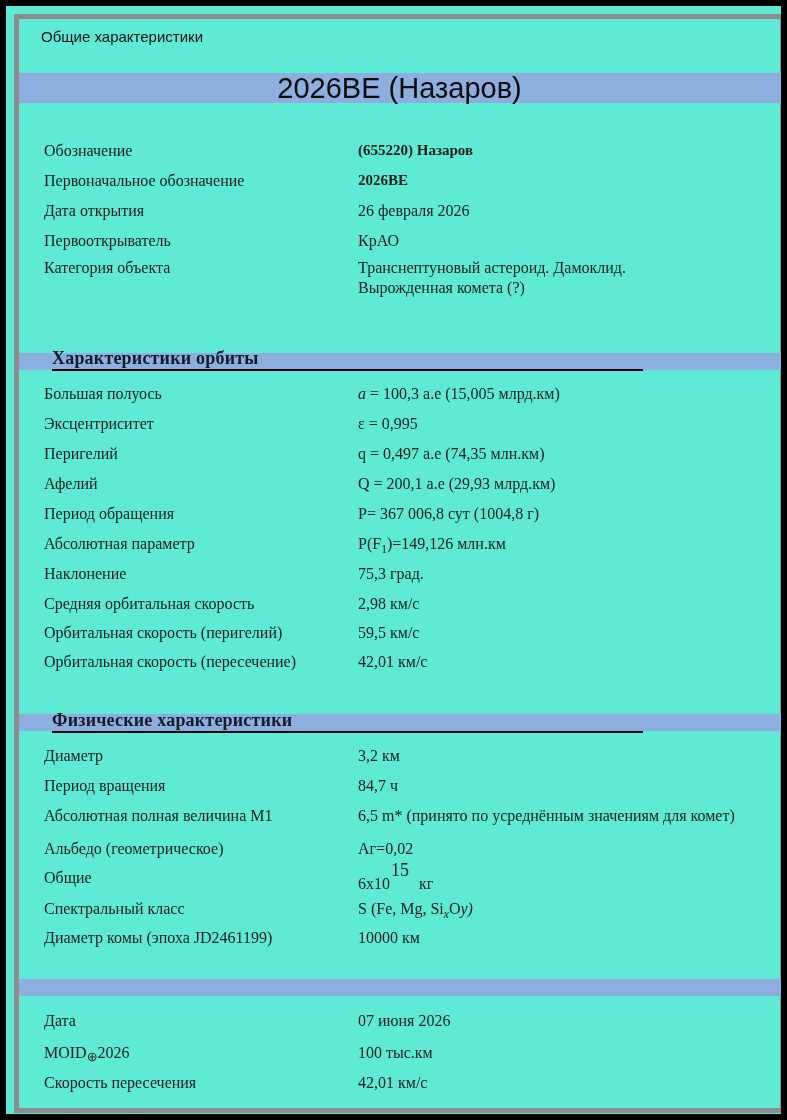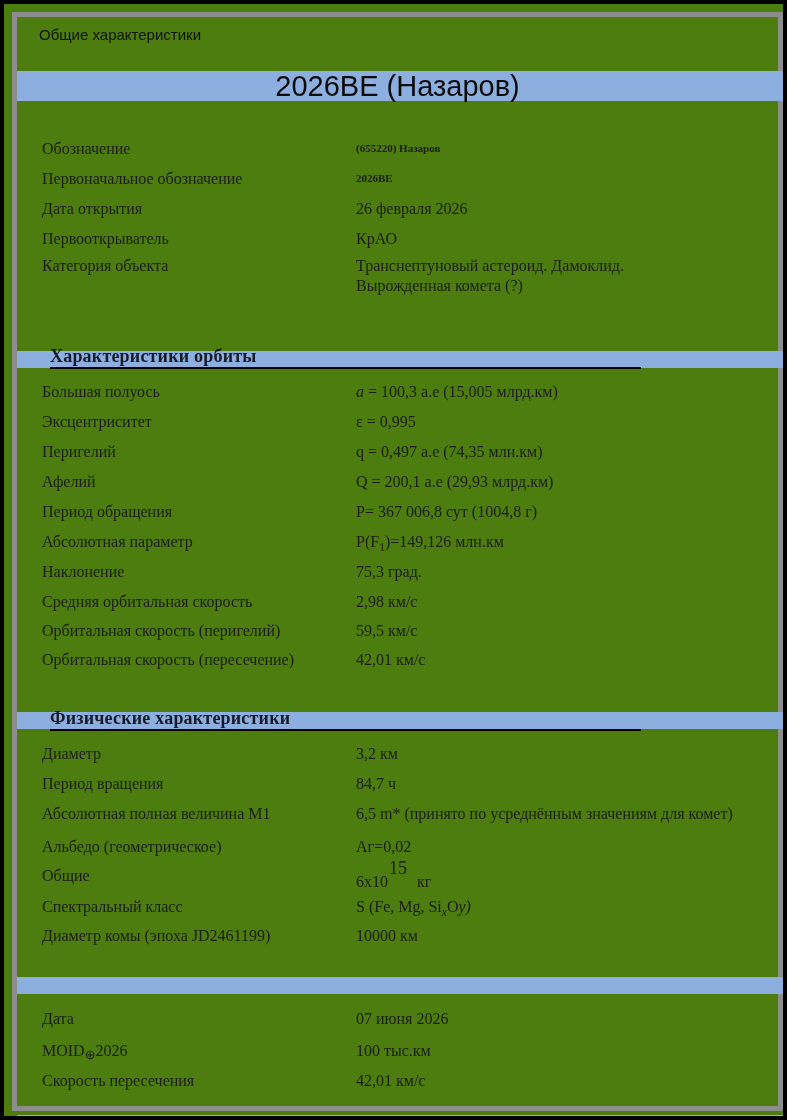--- a/index.html
+++ b/index.html
@@ -1,20 +1,20 @@
 <!DOCTYPE html>
 <html style="--band: #8dafe0; --frame: #8d8d8d;"><head>
 <meta charset="utf-8">
 <style>
   * { margin:0; padding:0; box-sizing:border-box; }
   html,body { background:#ffffff; }
   body { width:787px; height:1120px; position:relative; font-family:"Liberation Serif", serif; }
   .page {
     position:absolute; left:0; top:0; width:787px; height:1120px;
-    background:#4d7c0f; border:4px solid #000000; overflow:hidden;
+    background:#5eead4; border:6px solid #000000; overflow:hidden;
   }
   .frame {
     position:absolute; left:8px; top:8px; width:771px; height:1099px;
     border:5px solid var(--frame,#8d8d8d);
   }
   .top-label {
     position:absolute; left:35px; top:22px;
     font-family:"Liberation Sans", sans-serif; font-size:15px; color:#121212;
   }
   .band { position:absolute; left:13px; right:0; background:var(--band,#8dafe0); }
@@ -30,21 +30,21 @@
     font-weight:bold; color:#171b27; letter-spacing:0.2px;
   }
   .sec-title span {
     display:inline-block; width:591px;
     border-bottom:2px solid #050505; padding-bottom:1px;
   }
   .row { position:absolute; left:0; width:787px; font-size:16px; line-height:19px; color:#1d1d1d; }
   .lbl { position:absolute; left:38px; white-space:nowrap; }
   .val { position:absolute; left:352px; width:430px; white-space:nowrap; }
   .val.narrow { width:330px; white-space:normal; line-height:20px;font-family:Liberation Serif, serif; }
-  .val.vb { font-weight:bold; font-size:11px; }
+  .val.vb { font-weight:bold; font-size:15px; }
   sub { font-size:11.5px; }
   sub.it { font-style:italic; }
   sub.earth { font-size:13px; vertical-align:-3px; }
   sup { font-size:13px; }
   sup.mass { font-size:18px; position:relative; top:-7px; margin:0 6px 0 1px; }
   .bottom-sliver { top:1111px; height:7px; }
 </style>
 </head>
 <body>
 

